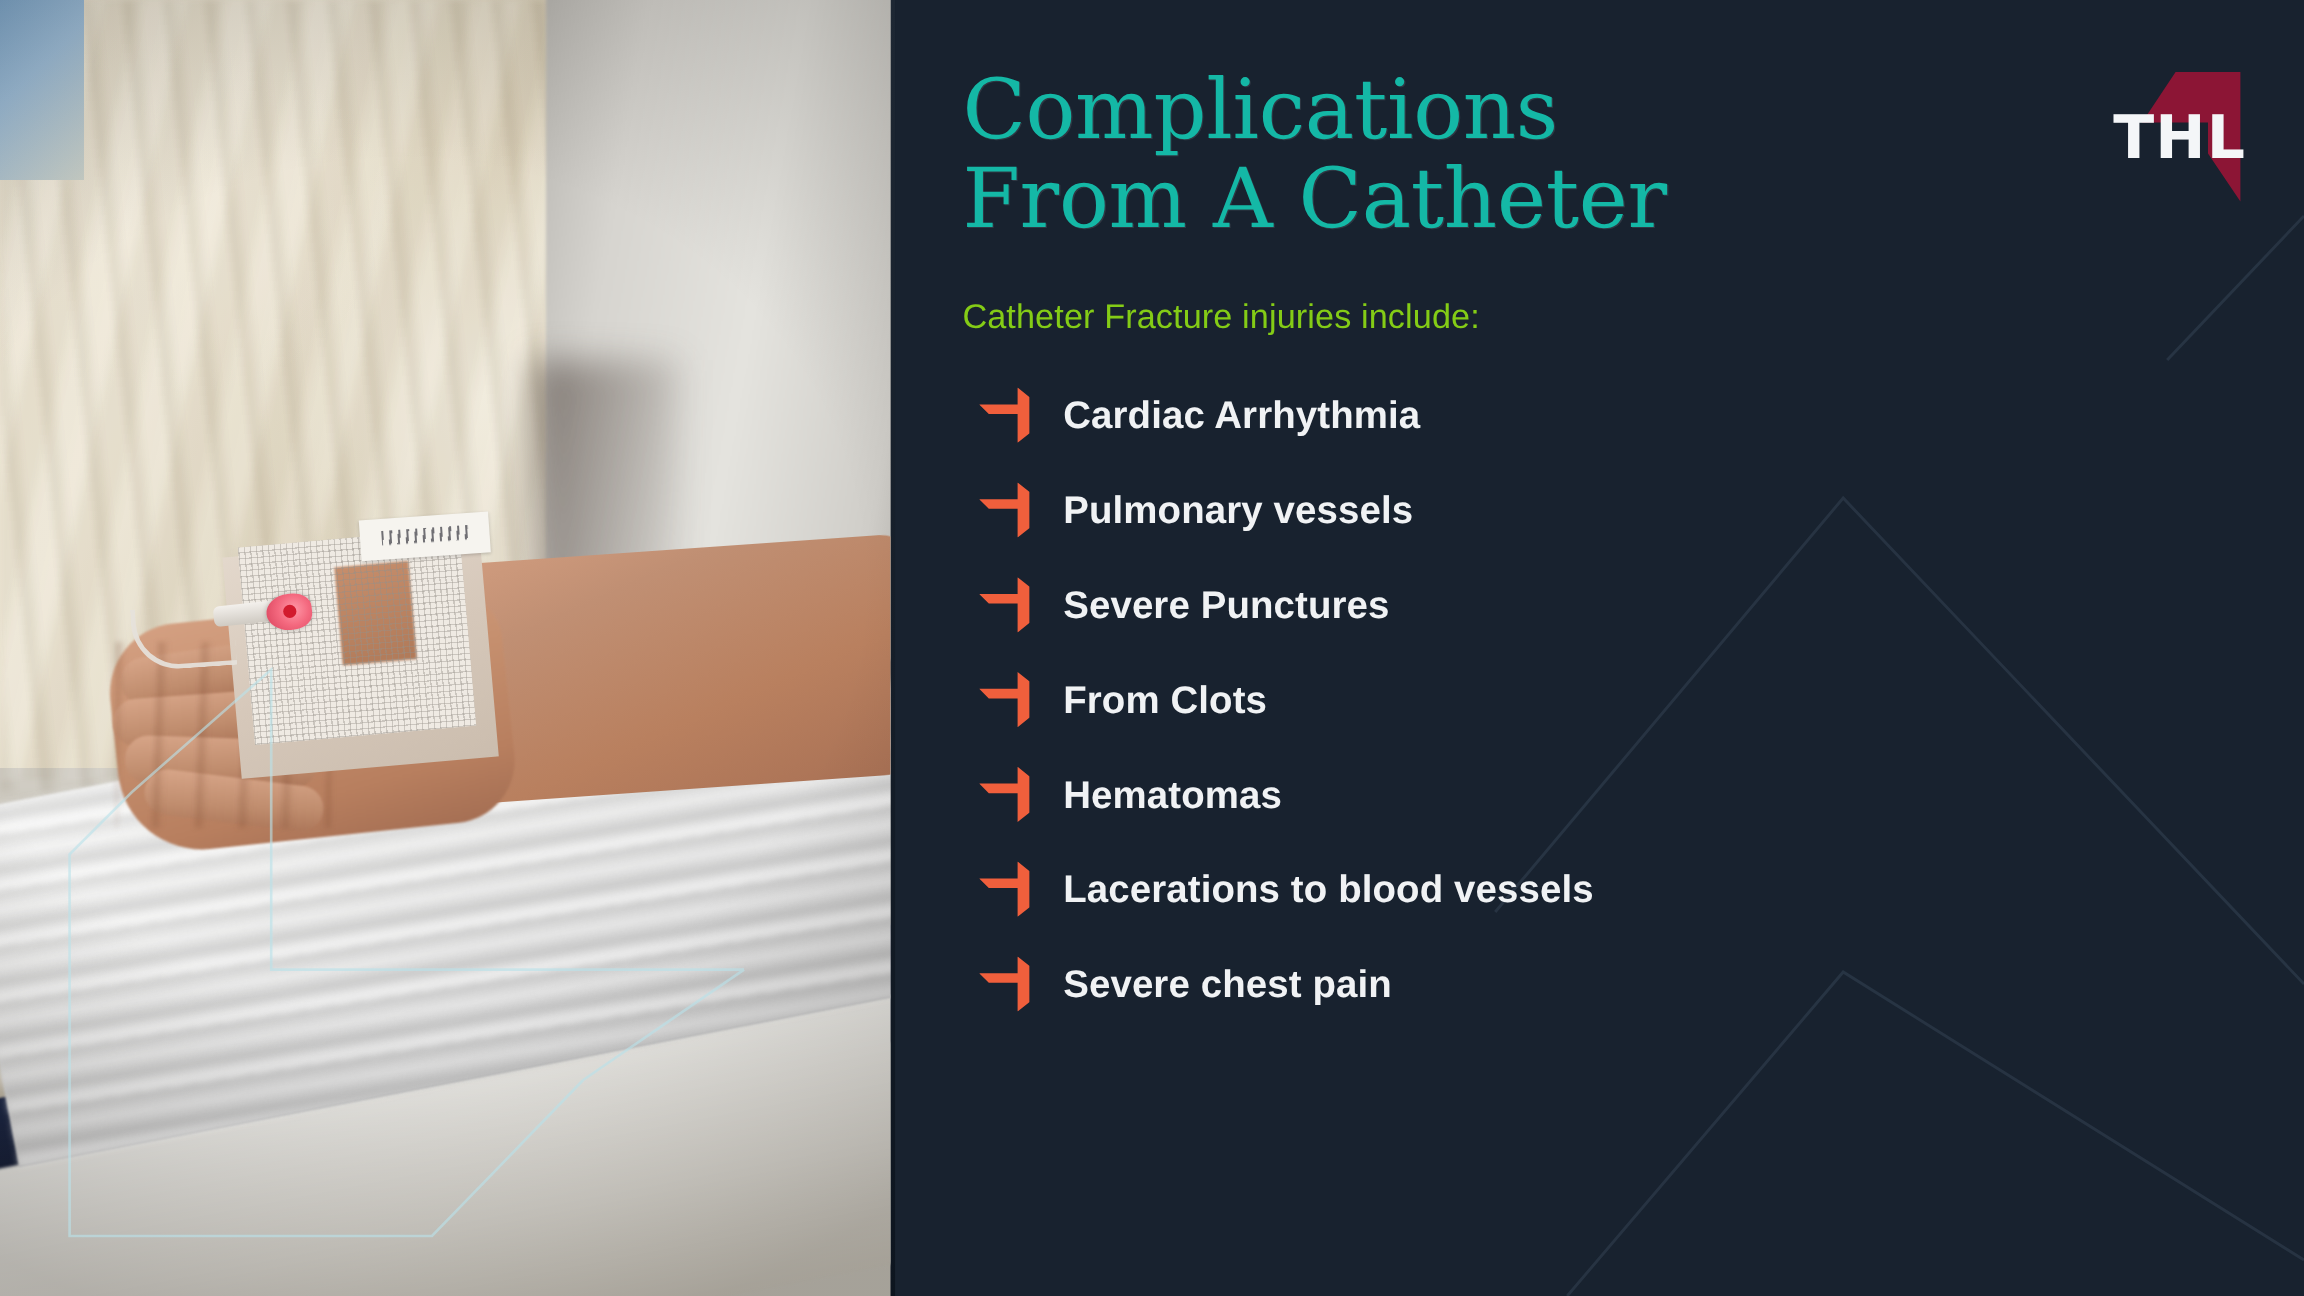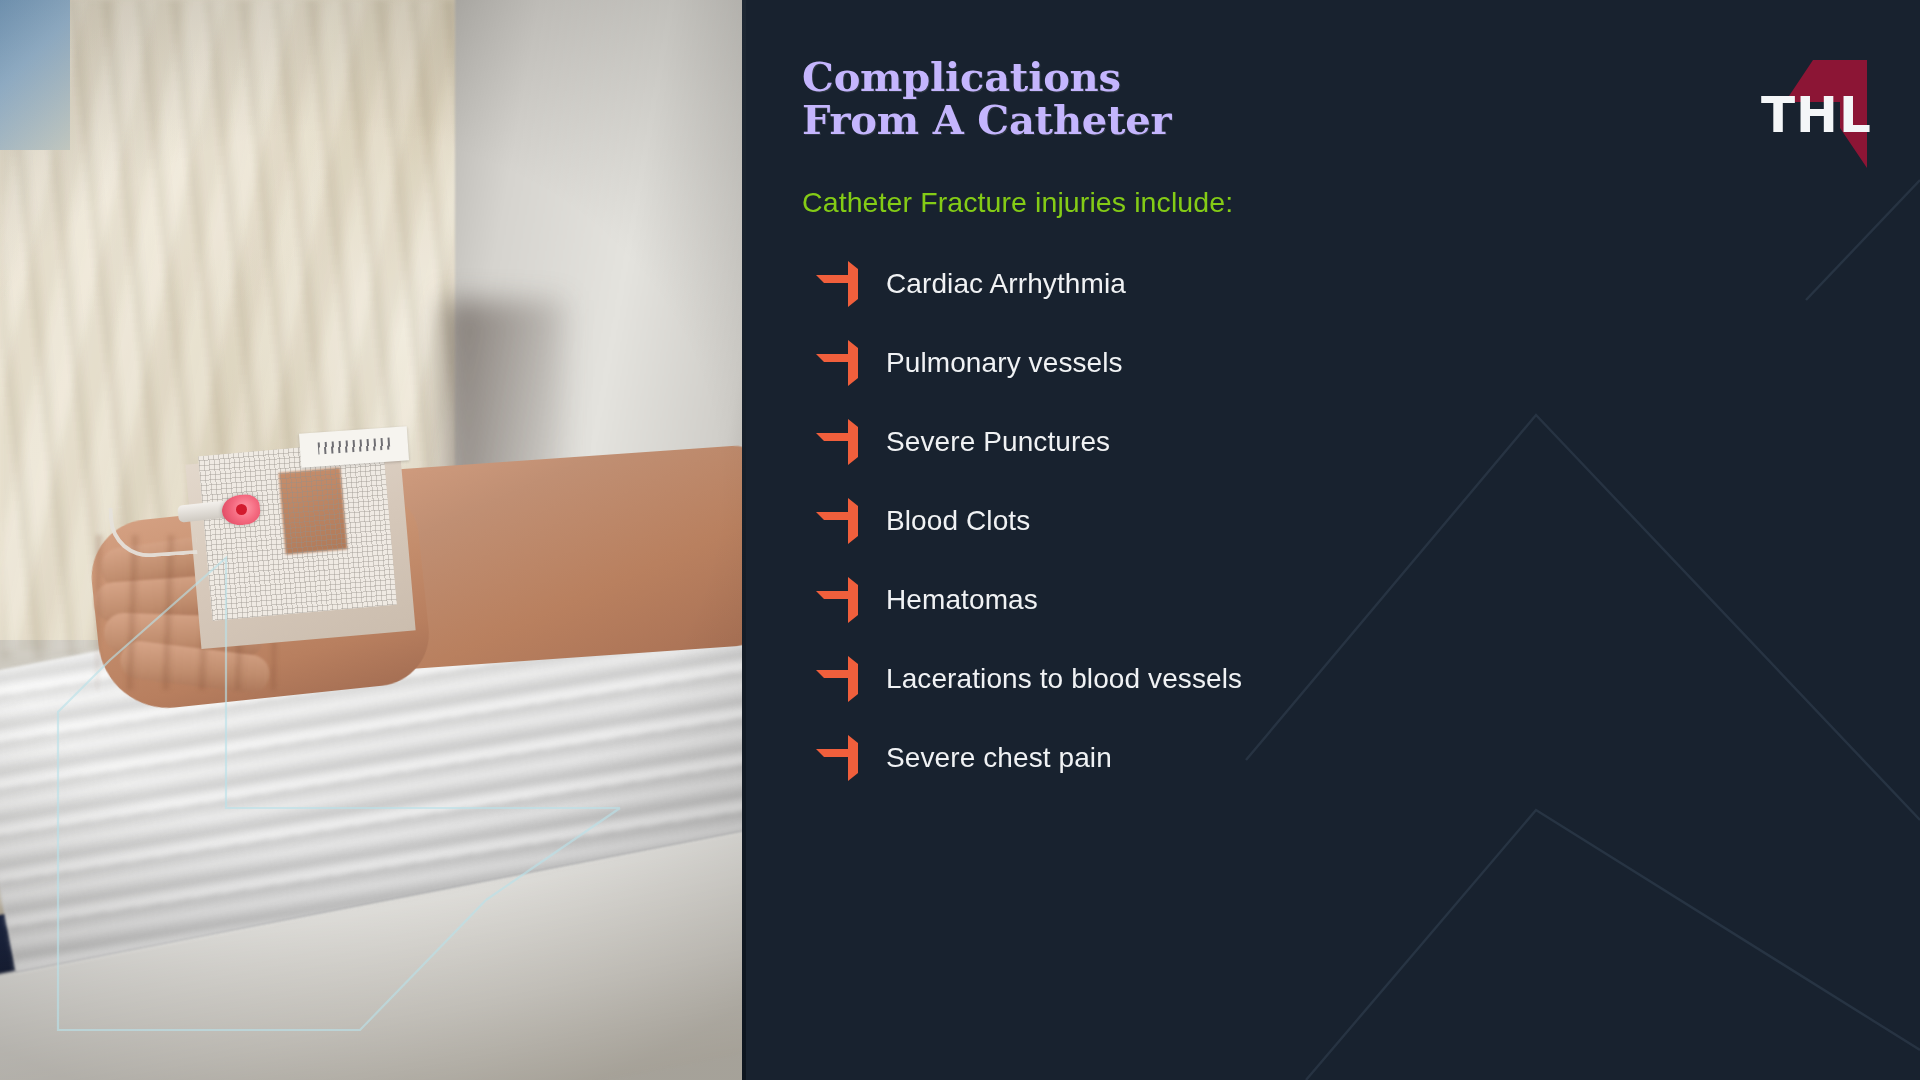--- a/index.html
+++ b/index.html
@@ -257,25 +257,25 @@
     top: 36px;
     width: 125px;
     height: 135px;
     z-index: 4;
   }
   .logo svg { display: block; }
 
   
   .headline {
     font-family: "DejaVu Serif", "Liberation Serif", serif;
-    font-weight: 700;
-    font-size: 40px;
+    font-weight: 400;
+    font-size: 69px;
     line-height: 1.07;
     letter-spacing: -0.2px;
-    color: #c4b5fd;
+    color: #14b8a6;
     margin: 0;
     max-width: 760px;
     text-shadow: 1px 1px 0 rgba(255,255,255,0.10);
   }
   .headline .hl-line { display: block; }
 
   .subhead {
     margin: 44px 0 0 0;
     font-family: "Liberation Sans", sans-serif;
     font-weight: 400;
@@ -298,22 +298,22 @@
   .marker {
     flex: 0 0 42px;
     width: 42px;
     height: 46px;
     margin-right: 28px;
     position: relative;
   }
   .marker svg { display: block; }
   .injury-label {
     font-family: "Liberation Sans", sans-serif;
-    font-size: 28px;
-    font-weight: 400;
+    font-size: 32px;
+    font-weight: 700;
     color: #f0f2f4;
     letter-spacing: .1px;
     white-space: nowrap;
   }
 </style>
 </head>
 <body>
 
 <div id="infographic">
 
@@ -418,21 +418,21 @@
           </span>
           <span class="injury-label">Severe Punctures</span>
         </li>
 
         <li class="injury-item">
           <span class="marker">
             <svg width="42" height="46" viewBox="0 0 42 46">
               <polygon points="0,14 32,14 32,0 42,8 42,38 32,46 32,22 8,22" fill="#f05f3c"></polygon>
             </svg>
           </span>
-          <span class="injury-label">Blood Clots</span>
+          <span class="injury-label">From Clots</span>
         </li>
 
         <li class="injury-item">
           <span class="marker">
             <svg width="42" height="46" viewBox="0 0 42 46">
               <polygon points="0,14 32,14 32,0 42,8 42,38 32,46 32,22 8,22" fill="#f05f3c"></polygon>
             </svg>
           </span>
           <span class="injury-label">Hematomas</span>
         </li>

